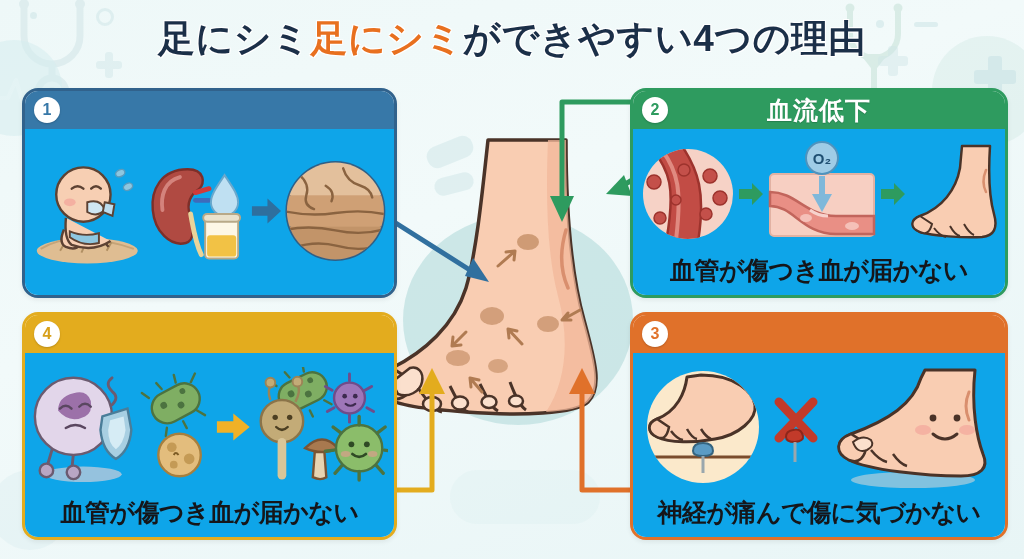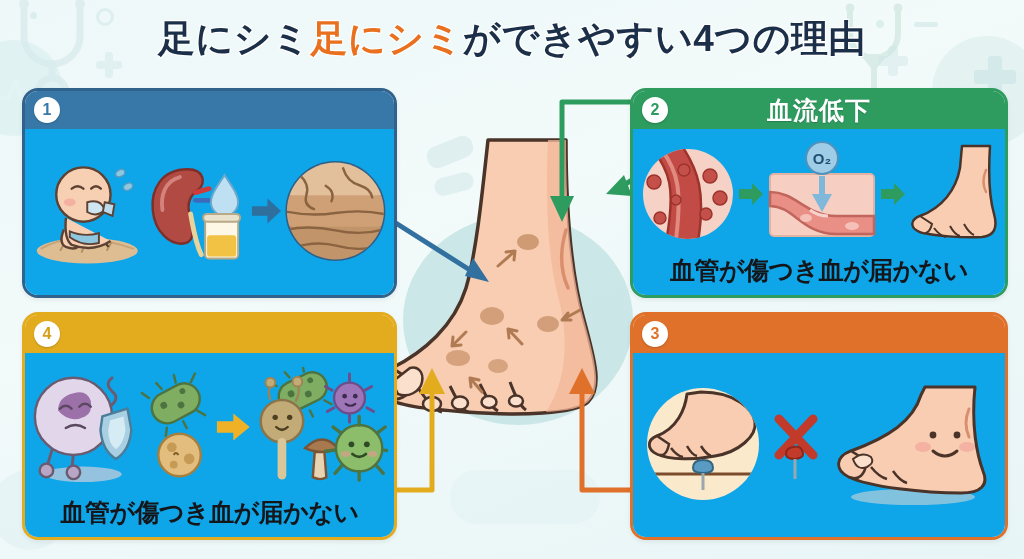--- a/index.html
+++ b/index.html
@@ -537,16 +537,17 @@
               <path d="M64 90 q7 10 14 12"></path>
           </g>
           <path d="M140 28 q-6 14 0 28" fill="none" stroke="#d98f6e" stroke-width="3" stroke-linecap="round"></path>
           <circle cx="104" cy="54" r="3.4" fill="#4a3328"></circle>
           <circle cx="128" cy="54" r="3.4" fill="#4a3328"></circle>
           <path d="M104 70 q12 10 24 0" fill="none" stroke="#4a3328" stroke-width="3" stroke-linecap="round"></path>
           <ellipse cx="94" cy="66" rx="8" ry="5" fill="#f2a39a" opacity=".65"></ellipse>
           <ellipse cx="138" cy="66" rx="8" ry="5" fill="#f2a39a" opacity=".65"></ellipse>
         </svg>
       </div>
+      <div class="caption">神経が痛んで傷に気づかない</div>
     </div>
   </div>
 
 </div>
 
 </body></html>

